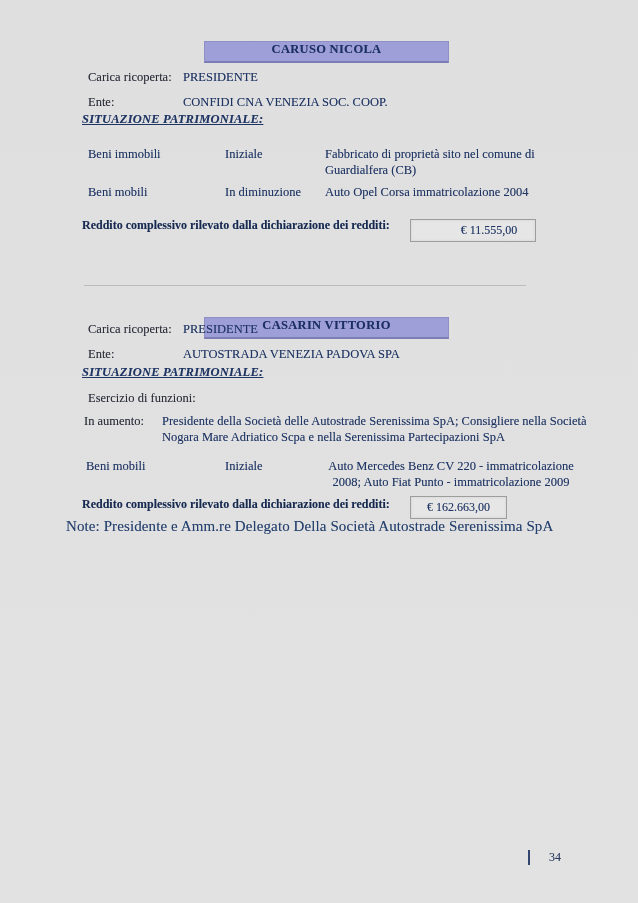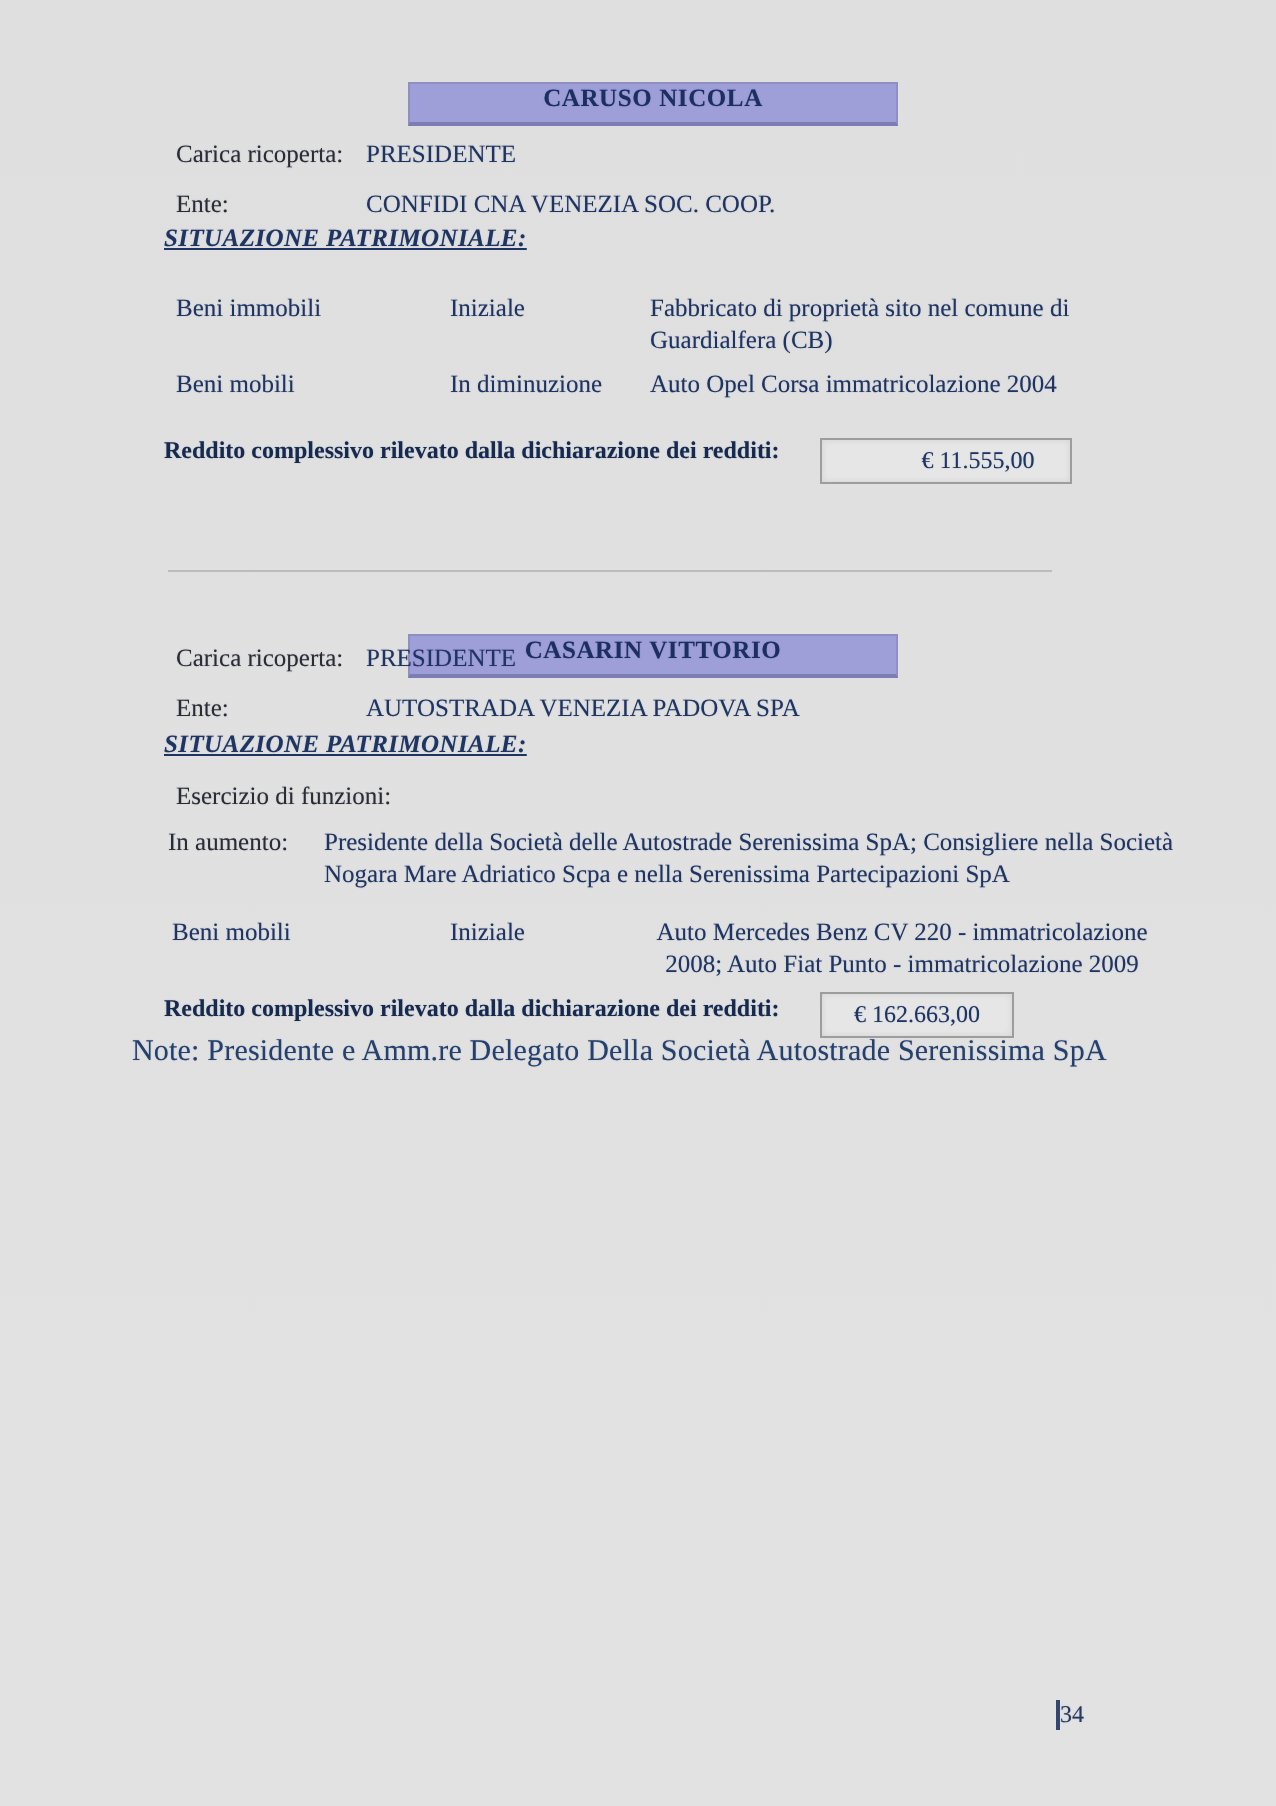--- a/index.html
+++ b/index.html
@@ -33,21 +33,21 @@
     display:flex;align-items:center;justify-content:center;
     font-size:12px;color:#1e3463;
   }
   .divider{
     position:absolute;left:84px;top:285px;width:442px;height:0;
     border-top:1px solid #bcbcbc;
   }
   .note{position:absolute;left:66px;font-size:15px;color:#24406e;letter-spacing:.1px;font-family:Liberation Serif, serif;}
   .page-num{
     position:absolute;left:528px;top:850px;font-size:12px;color:#27395f;
-    border-left:2px solid #32466f;padding-left:0;line-height:15px;
+    border-left:2px solid #32466f;padding-left:19px;line-height:15px;
   }
   .desc{display:inline-block;vertical-align:top;}
 </style>
 </head>
 <body>
 
 <div class="page">
 
   <div class="banner" style="top:41px;">
     <span>CARUSO NICOLA</span>

